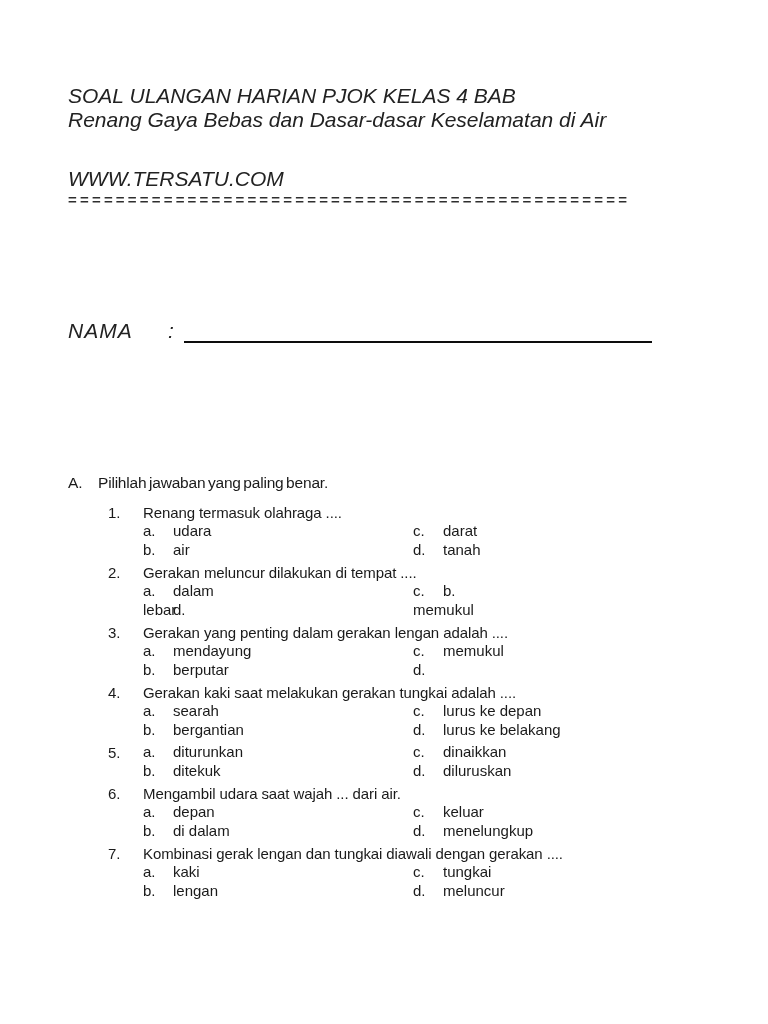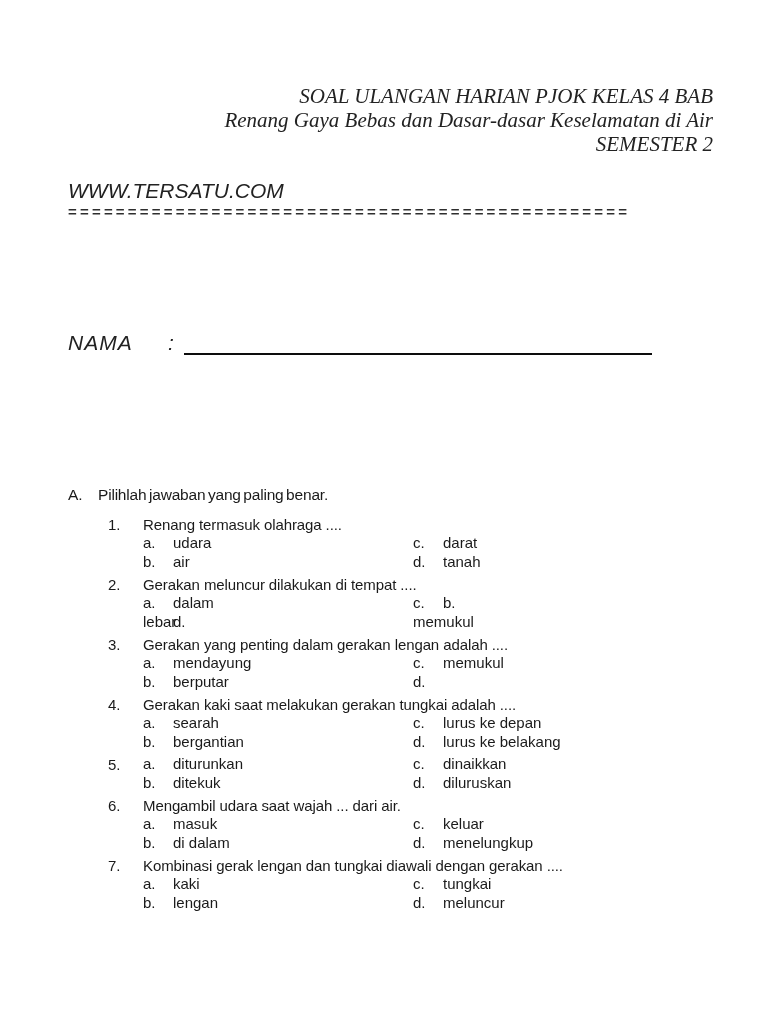--- a/index.html
+++ b/index.html
@@ -11,30 +11,29 @@
     overflow: hidden;
   }
   .page {
     width: 768px;
     height: 1024px;
     padding: 84px 55px 0 68px;
   }
 
   
   .doc-title div {
-    font-family: Liberation Serif, serif;
+    font-family: Liberation Sans, sans-serif;
     font-style: italic;
     font-size: 21px;
     line-height: 24px;
     color: #222;
     white-space: nowrap;
-    text-align: right;
   }
   .website {
-    margin-top: 23px;
+    margin-top: 35px;
     font-style: italic;
     font-size: 21px;
     line-height: 24px;
     color: #222;
     white-space: nowrap;
   }
   .divider {
     margin-top: 1px;
     font-size: 15px;
     font-weight: 700;
@@ -102,21 +101,20 @@
   }
 </style>
 </head>
 <body>
 
 <div class="page">
 
   <div class="doc-title">
     <div>SOAL ULANGAN HARIAN PJOK KELAS 4 BAB</div>
     <div>Renang Gaya Bebas dan Dasar-dasar Keselamatan di Air</div>
-    <div>SEMESTER 2</div>
   </div>
 
   <div class="website">WWW.TERSATU.COM</div>
 
   <div class="divider">===============================================</div>
 
   <div class="name-row">
     <div class="name-label">NAMA</div>
     <div class="name-colon">:</div>
     <div class="name-line"></div>
@@ -209,21 +207,21 @@
           </div>
     </div>
   </div>
 
   <div class="question">
     <div class="q-num">6.</div>
     <div class="q-body">
       <div class="q-text">Mengambil udara saat wajah ... dari air.</div>
       <div class="q-options">
             <div class="opt-letter">a.</div>
-            <div class="opt-text">masuk</div>
+            <div class="opt-text">depan</div>
             <div class="opt-letter">c.</div>
             <div class="opt-text">keluar</div>
             <div class="opt-letter">b.</div>
             <div class="opt-text">di dalam</div>
             <div class="opt-letter">d.</div>
             <div class="opt-text">menelungkup</div>
           </div>
     </div>
   </div>
 

